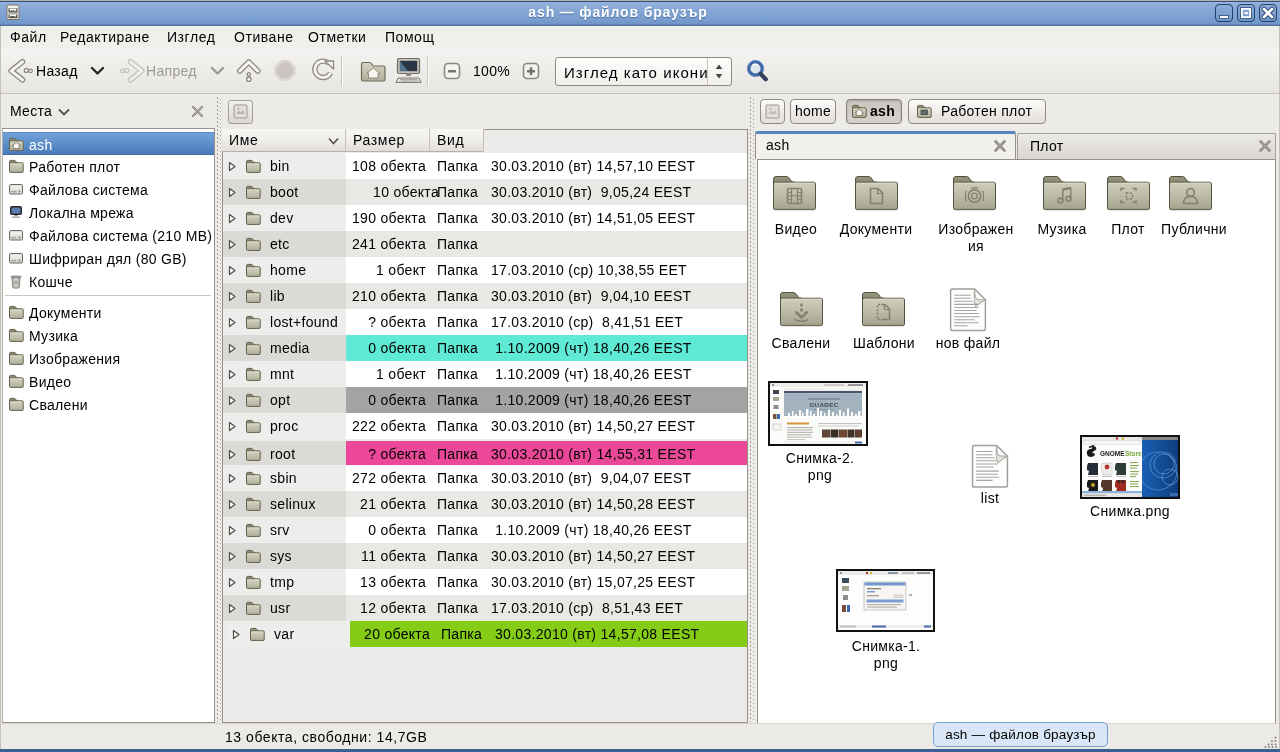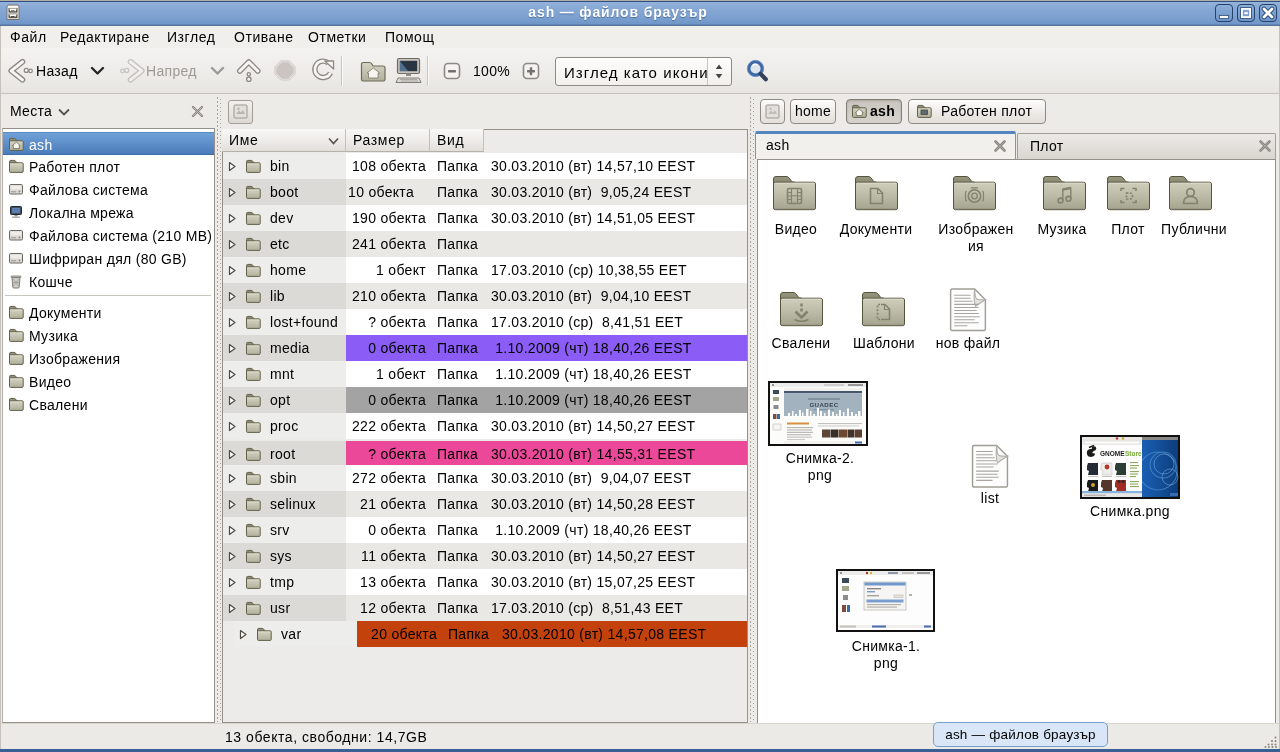--- a/index.html
+++ b/index.html
@@ -327,21 +327,21 @@
     </div>
 <div class="abs lrow" style="left:0;top:26px;width:524px;background:#e9e8e5">
       <div class="abs" style="left:0;top:0;width:123px;height:26px;background:#dbdad6"></div>
       <svg class="abs" style="left:5px;top:8px" width="9" height="11">
         <path d="M1.5,1.5 L7,5.5 L1.5,9.5 Z" fill="#fdfdfc" stroke="#4e4b46" stroke-width="1.2" stroke-linejoin="round"></path>
       </svg>
       <svg class="abs" style="left:22px;top:5px" width="17" height="16">
         <use href="#folder16"></use>
       </svg>
       <span class="abs" style="left:47px">boot</span>
-      <span class="abs c-size" style="left:112px;width:79px">10 обекта</span>
+      <span class="abs c-size" style="left:137px;width:79px">10 обекта</span>
       <span class="abs" style="left:214px">Папка</span>
       <span class="abs" style="left:268px;white-space:pre">30.03.2010 (вт)  9,05,24 EEST</span>
     </div>
 <div class="abs lrow" style="left:0;top:52px;width:524px;background:#fff">
       <div class="abs" style="left:0;top:0;width:123px;height:26px;background:#ededeb"></div>
       <svg class="abs" style="left:5px;top:8px" width="9" height="11">
         <path d="M1.5,1.5 L7,5.5 L1.5,9.5 Z" fill="#fdfdfc" stroke="#4e4b46" stroke-width="1.2" stroke-linejoin="round"></path>
       </svg>
       <svg class="abs" style="left:22px;top:5px" width="17" height="16">
         <use href="#folder16"></use>
@@ -395,21 +395,21 @@
         <path d="M1.5,1.5 L7,5.5 L1.5,9.5 Z" fill="#fdfdfc" stroke="#4e4b46" stroke-width="1.2" stroke-linejoin="round"></path>
       </svg>
       <svg class="abs" style="left:22px;top:5px" width="17" height="16">
         <use href="#folder16"></use>
       </svg>
       <span class="abs" style="left:47px">lost+found</span>
       <span class="abs c-size" style="left:124px;width:79px">? обекта</span>
       <span class="abs" style="left:214px">Папка</span>
       <span class="abs" style="left:268px;white-space:pre">17.03.2010 (ср)  8,41,51 EET</span>
     </div>
-<div class="abs lrow" style="left:0;top:182px;width:524px;background:#8b5cf6">
+<div class="abs lrow" style="left:0;top:182px;width:524px;background:#5eead4">
       <div class="abs" style="left:0;top:0;width:123px;height:26px;background:#dbdad6"></div>
       <svg class="abs" style="left:5px;top:8px" width="9" height="11">
         <path d="M1.5,1.5 L7,5.5 L1.5,9.5 Z" fill="#fdfdfc" stroke="#4e4b46" stroke-width="1.2" stroke-linejoin="round"></path>
       </svg>
       <svg class="abs" style="left:22px;top:5px" width="17" height="16">
         <use href="#folder16"></use>
       </svg>
       <span class="abs" style="left:47px">media</span>
       <span class="abs c-size" style="left:124px;width:79px">0 обекта</span>
       <span class="abs" style="left:214px">Папка</span>
@@ -538,21 +538,21 @@
         <path d="M1.5,1.5 L7,5.5 L1.5,9.5 Z" fill="#fdfdfc" stroke="#4e4b46" stroke-width="1.2" stroke-linejoin="round"></path>
       </svg>
       <svg class="abs" style="left:22px;top:5px" width="17" height="16">
         <use href="#folder16"></use>
       </svg>
       <span class="abs" style="left:47px">usr</span>
       <span class="abs c-size" style="left:124px;width:79px">12 обекта</span>
       <span class="abs" style="left:214px">Папка</span>
       <span class="abs" style="left:268px;white-space:pre">17.03.2010 (ср)  8,51,43 EET</span>
     </div>
-<div class="abs lrow" style="left:11px;top:468px;width:524px;background:#c2410c">
+<div class="abs lrow" style="left:4px;top:468px;width:524px;background:#84cc16">
       <div class="abs" style="left:0;top:0;width:123px;height:26px;background:#ededeb"></div>
       <svg class="abs" style="left:5px;top:8px" width="9" height="11">
         <path d="M1.5,1.5 L7,5.5 L1.5,9.5 Z" fill="#fdfdfc" stroke="#4e4b46" stroke-width="1.2" stroke-linejoin="round"></path>
       </svg>
       <svg class="abs" style="left:22px;top:5px" width="17" height="16">
         <use href="#folder16"></use>
       </svg>
       <span class="abs" style="left:47px">var</span>
       <span class="abs c-size" style="left:124px;width:79px">20 обекта</span>
       <span class="abs" style="left:214px">Папка</span>

